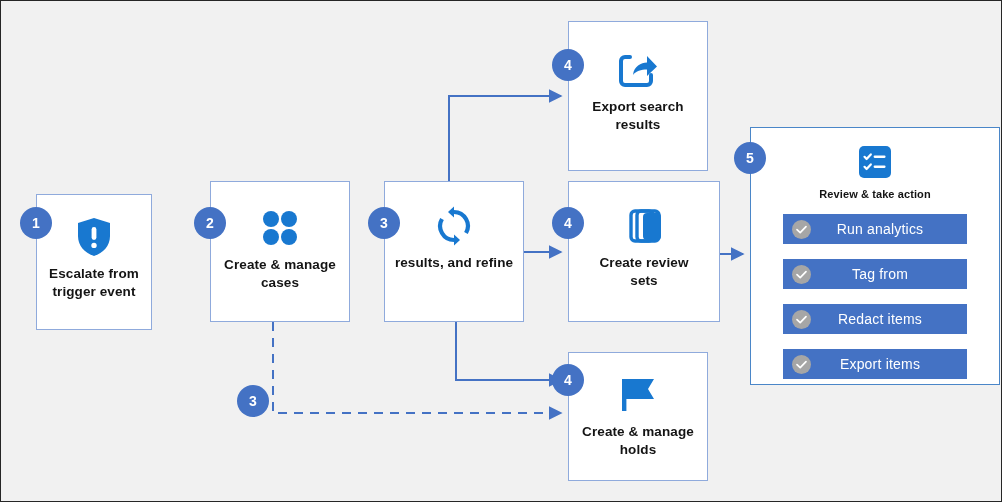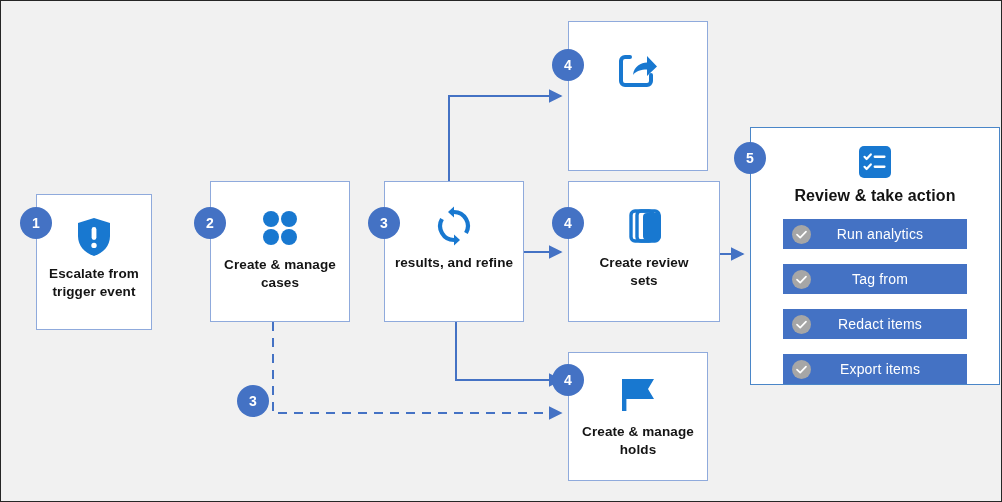--- a/index.html
+++ b/index.html
@@ -59,21 +59,21 @@
     position:absolute;
     left:749px;top:126px;width:250px;height:258px;
     box-sizing:border-box;
     background:#ffffff;
     border:1px solid #4a86c8;
     z-index:3;
     display:flex;flex-direction:column;align-items:center;
   }
   #panel-review .icon-wrap{height:44px;margin-top:12px;display:flex;align-items:center;justify-content:center;}
   #panel-review .panel-title{
-    font-size:16px;font-weight:700;color:#141414;margin-top:4px;letter-spacing:.1px;
+    font-size:11px;font-weight:700;color:#141414;margin-top:4px;letter-spacing:.1px;
   }
   .action-list{margin-top:14px;width:100%;display:flex;flex-direction:column;align-items:center;gap:15px;}
   .action-btn{
     width:184px;height:30px;
     background:#4472c4;
     display:flex;align-items:center;
     box-sizing:border-box;
     padding-left:9px;
   }
   .action-btn .act-label{
@@ -171,20 +171,24 @@
     </div>
   </div>
 
   <div class="box" id="box-export">
     <div class="icon-wrap">
       <svg width="40" height="38" viewBox="0 0 40 38" aria-hidden="true">
         <path d="M12 6 H7 A4 4 0 0 0 3 10 V30 A4 4 0 0 0 7 34 H29 A4 4 0 0 0 33 30 V24" fill="none" stroke="#1878d0" stroke-width="4" stroke-linecap="round"></path>
         <path d="M15 24 C16 15 23 12 29 11.6 L29 5 L39 15.5 L29 25 L29 18.5 C23 18.6 18 20 15 24 Z" fill="#1878d0"></path>
       </svg>
     </div>
+    <div class="caption">
+      <div>Export search</div>
+      <div>results</div>
+    </div>
   </div>
 
   <div class="box" id="box-reviewsets">
     <div class="icon-wrap">
       <svg width="42" height="38" viewBox="0 0 42 38" aria-hidden="true">
         <path d="M12 4 L26 4 A4 4 0 0 1 30 8 L30 30 A4 4 0 0 1 26 34 L12 34 A4 4 0 0 1 8 30 L8 8 A4 4 0 0 1 12 4 Z" fill="none" stroke="#1878d0" stroke-width="3.4" transform="skewY(0)"></path>
         <path d="M18 4 L32 4 A4 4 0 0 1 36 8 L36 30 A4 4 0 0 1 32 34 L18 34 A4 4 0 0 1 14 30 L14 8 A4 4 0 0 1 18 4 Z" fill="none" stroke="#1878d0" stroke-width="3.4"></path>
         <path d="M24 6 L34 6 A4 4 0 0 1 38 10 L38 29 A4 4 0 0 1 34 33 L24 33 A4 4 0 0 1 20 29 L20 10 A4 4 0 0 1 24 6 Z" fill="#1878d0"></path>
       </svg>
     </div>

